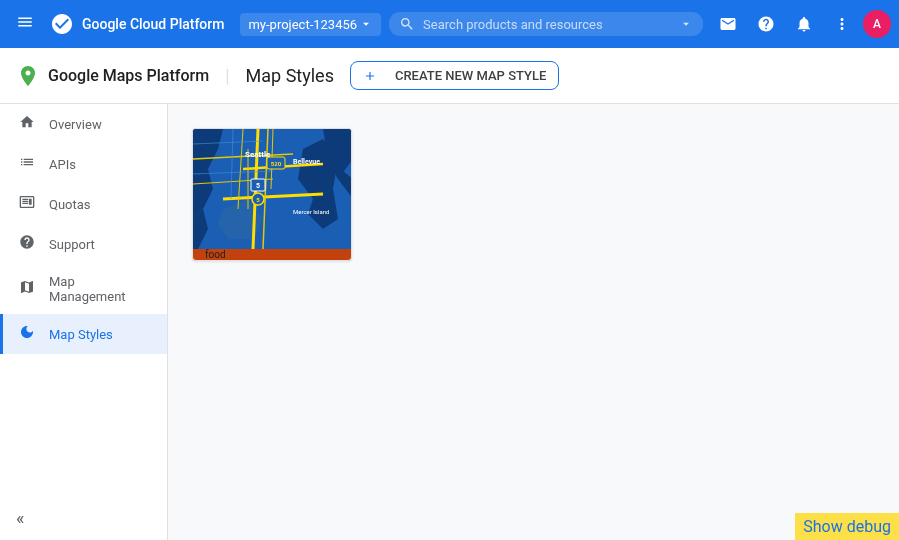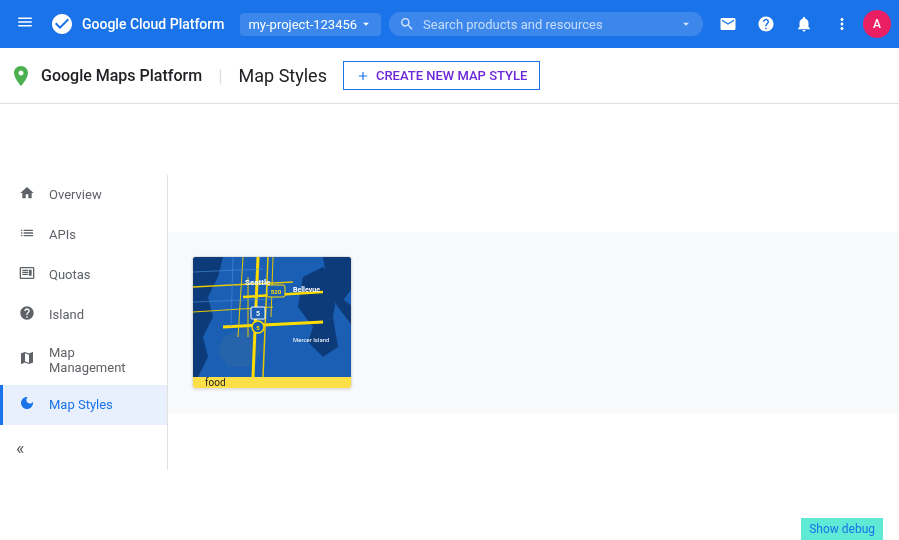--- a/index.html
+++ b/index.html
@@ -44,42 +44,42 @@
     .top-bar-actions { margin-left: auto; display: flex; align-items: center; gap: 4px; }
     .top-bar-icon-btn { color: #fff; cursor: pointer; padding: 8px; font-size: 16px; border-radius: 50%; display: flex; align-items: center; justify-content: center; }
     .avatar { width: 28px; height: 28px; border-radius: 50%; background: #e91e63; color: #fff; display: flex; align-items: center; justify-content: center; font-size: 12px; font-weight: 500; cursor: pointer; }
 
     
     .sub-header {
       height: 56px;
       background: #fff;
       display: flex;
       align-items: center;
-      padding: 0 9px;
+      padding: 0 16px;
       border-bottom: 1px solid #e0e0e0;
       gap: 16px;
     }
     .sub-header-logo { display: flex; align-items: center; gap: 8px; font-size: 16px; font-weight: 500; color: #202124; }
     .page-title { font-size: 18px; color: #202124; font-weight: 400; }
     .create-btn {
       display: flex;
       align-items: center;
-      gap: 6px;
-      color: #6d28d9;
+      gap: 18px;
+      color: #404040;
       font-size: 13px;
       font-weight: 500;
       cursor: pointer;
       border: 1px solid #1a73e8;
-      border-radius: 0;
+      border-radius: 8px;
       padding: 6px 12px;
       text-decoration: none;
     }
 
     
-    .layout { display: flex; height: calc(540px - 104px); align-items: center; }
+    .layout { display: flex; height: calc(540px - 104px); }
 
     
     .sidebar {
       width: 168px;
       min-width: 168px;
       border-right: 1px solid #e0e0e0;
       background: #fff;
       display: flex;
       flex-direction: column;
       overflow-y: auto;
@@ -111,21 +111,21 @@
     .main-content {
       flex: 1;
       background: #f8f9fa;
       padding: 24px;
       overflow-y: auto;
     }
 
     
     .map-style-card {
       width: 160px;
-      background: #fde047;
+      background: #c2410c;
       border: 1px solid #e0e0e0;
       border-radius: 4px;
       overflow: hidden;
       cursor: pointer;
       box-shadow: 0 1px 3px rgba(0,0,0,0.1);
     }
     .map-thumbnail {
       width: 160px;
       height: 120px;
       position: relative;
@@ -134,26 +134,26 @@
     .map-label {
       padding: 0 12px;
       font-size: 10px;
       color: #202124;
     }
 
     
     .debug-bar {
       position: fixed;
       bottom: 0;
-      right: 16px;
+      right: 0;
       padding: 4px 8px;
       color: #1a73e8;
-      font-size: 12px;
-      cursor: pointer;
-      background: #5eead4;
+      font-size: 16px;
+      cursor: pointer;
+      background: #fde047;
     }
 
     
     .map-svg { width: 100%; height: 100%; }
   </style>
 </head>
 <body>
 
 <div class="top-bar">
   <span class="top-bar-menu-icon">
@@ -256,21 +256,21 @@
       <span>Quotas</span>
     </div>
 
 
     <div class="sidebar-item">
       <span class="icon">
         <svg width="16" height="16" viewBox="0 0 24 24" fill="currentColor">
             <path d="M12 2C6.48 2 2 6.48 2 12s4.48 10 10 10 10-4.48 10-10S17.52 2 12 2zm1 17h-2v-2h2v2zm2.07-7.75l-.9.92C13.45 12.9 13 13.5 13 15h-2v-.5c0-1.1.45-2.1 1.17-2.83l1.24-1.26c.37-.36.59-.86.59-1.41 0-1.1-.9-2-2-2s-2 .9-2 2H8c0-2.21 1.79-4 4-4s4 1.79 4 4c0 .88-.36 1.68-.93 2.25z"></path>
           </svg>
       </span>
-      <span>Island</span>
+      <span>Support</span>
     </div>
 
     <div class="sidebar-item">
       <span class="icon">
         <svg width="16" height="16" viewBox="0 0 24 24" fill="currentColor">
             <path d="M20.5 3l-.16.03L15 5.1 9 3 3.36 4.9c-.21.07-.36.25-.36.48V20.5c0 .28.22.5.5.5l.16-.03L9 18.9l6 2.1 5.64-1.9c.21-.07.36-.25.36-.48V3.5c0-.28-.22-.5-.5-.5zM15 19l-6-2.11V5l6 2.11V19z"></path>
           </svg>
       </span>
       <span>Map Management</span>
     </div>

